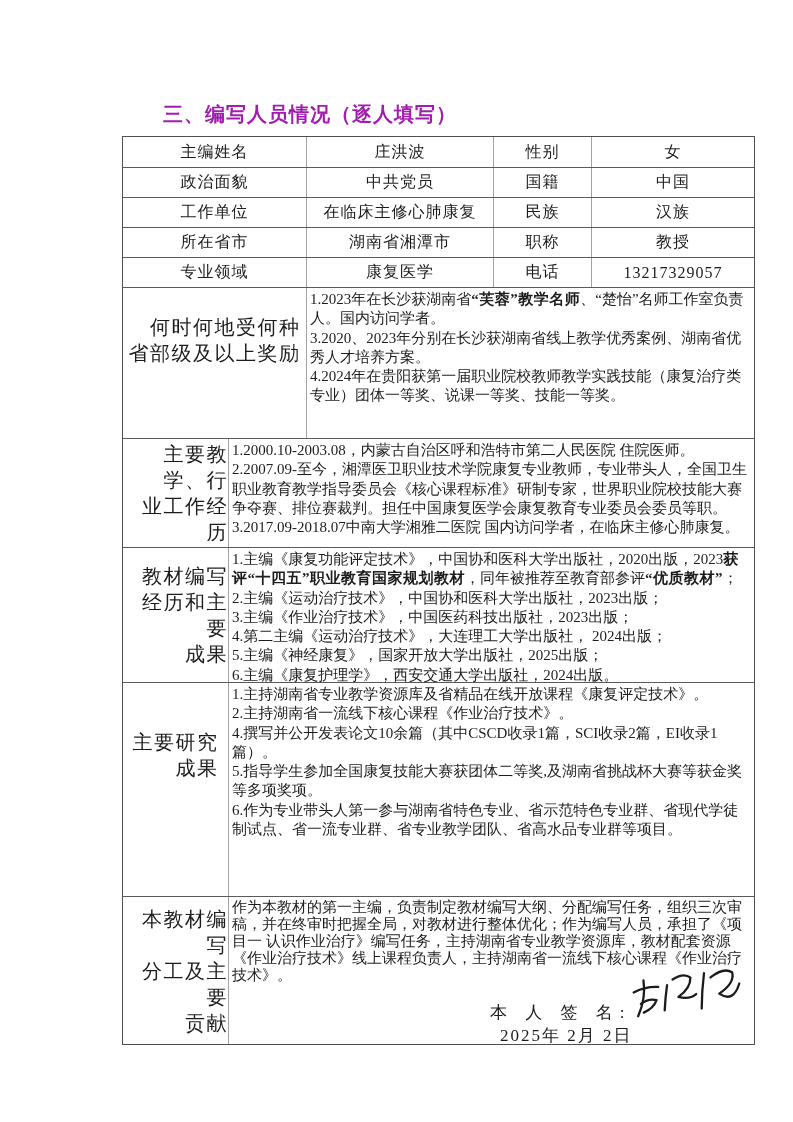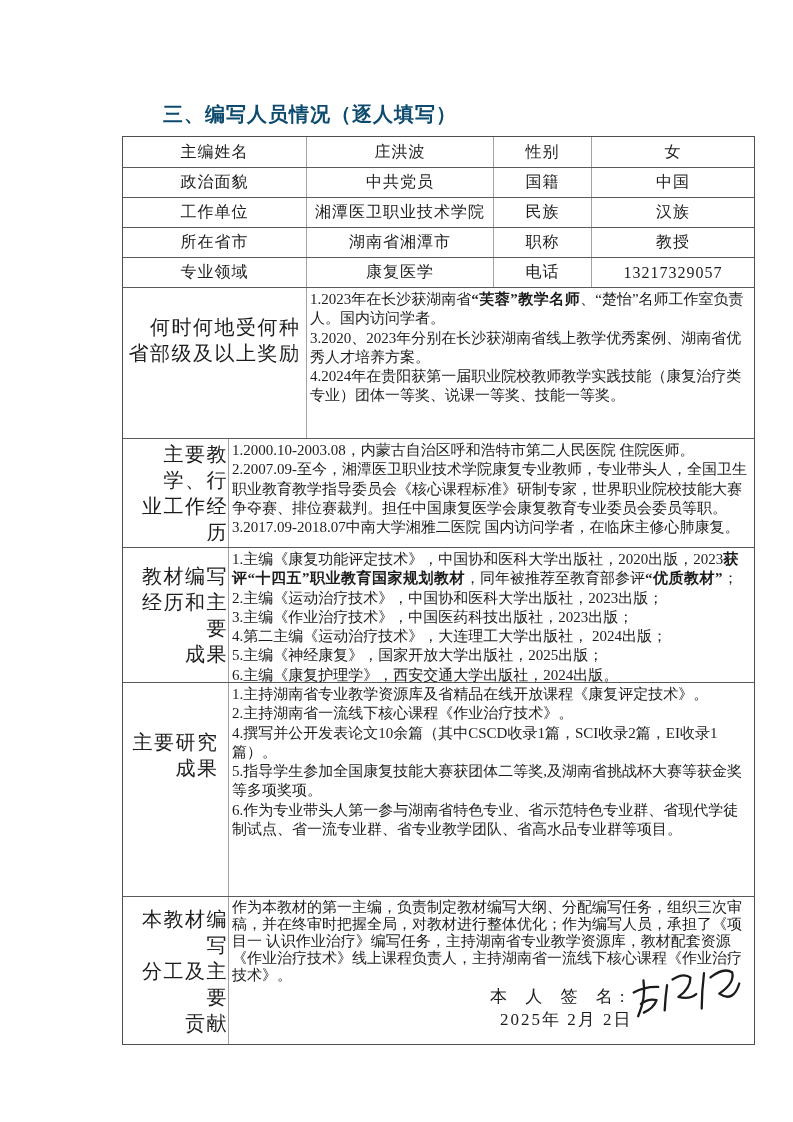--- a/index.html
+++ b/index.html
@@ -2,21 +2,21 @@
 <html lang="zh"><head>
 <meta charset="utf-8">
 <style>
   * { margin:0; padding:0; box-sizing:border-box; }
   html,body { width:793px; height:1122px; background:#ffffff; }
   body { position:relative; font-family:"Liberation Serif","DejaVu Serif",serif; color:#1c1c1c; }
 
   .page-title{
     position:absolute; left:163px; top:101px;
     font-family:"Liberation Sans","DejaVu Sans",sans-serif;
-    font-weight:700; font-size:20px; letter-spacing:1px; color:#0c4a6e;
+    font-weight:700; font-size:20px; letter-spacing:1px; color:#a21caf;
   }
 
   .doc-table{
     position:absolute; left:122px; top:136px; width:633px;
     border:1px solid #4f4f4f;
   }
   .t-row{ display:flex; border-top:1px solid #5a5a5a; }
   .t-row:first-child{ border-top:none; }
   .cell{ border-left:1px solid #a3a3a3; }
   .t-row .cell:first-child{ border-left:none; }
@@ -54,21 +54,21 @@
   .row-contrib{ height:148px; }
   .row-contrib .content-cell{ line-height:17px; }
 
   .bseg{
     font-weight:700;
     font-family:Liberation Serif, serif;
     letter-spacing:0.5px;
   }
 
   .sig-line{
-    display:flex; align-items:center; margin-top:4px;
+    display:flex; align-items:center; margin-top:20px;
   }
   .sig-label{
     margin-left:258px; font-size:17px; letter-spacing:7px; white-space:nowrap;
   }
   .sig-svg{
     position:absolute; right:8px; top:70px; transform:rotate(-6deg);
   }
   .date-line{
     margin-top:6px; margin-left:268px; font-size:17px; letter-spacing:2px;
   }
@@ -87,21 +87,21 @@
     <div class="cell c-v2">女</div>
   </div>
   <div class="t-row row-basic">
     <div class="cell c-l1">政治面貌</div>
     <div class="cell c-v1">中共党员</div>
     <div class="cell c-l2">国籍</div>
     <div class="cell c-v2">中国</div>
   </div>
   <div class="t-row row-basic">
     <div class="cell c-l1">工作单位</div>
-    <div class="cell c-v1">湘潭医卫职业技术学院</div>
+    <div class="cell c-v1">在临床主修心肺康复</div>
     <div class="cell c-l2">民族</div>
     <div class="cell c-v2">汉族</div>
   </div>
   <div class="t-row row-basic">
     <div class="cell c-l1">所在省市</div>
     <div class="cell c-v1">湖南省湘潭市</div>
     <div class="cell c-l2">职称</div>
     <div class="cell c-v2">教授</div>
   </div>
   <div class="t-row row-basic">

